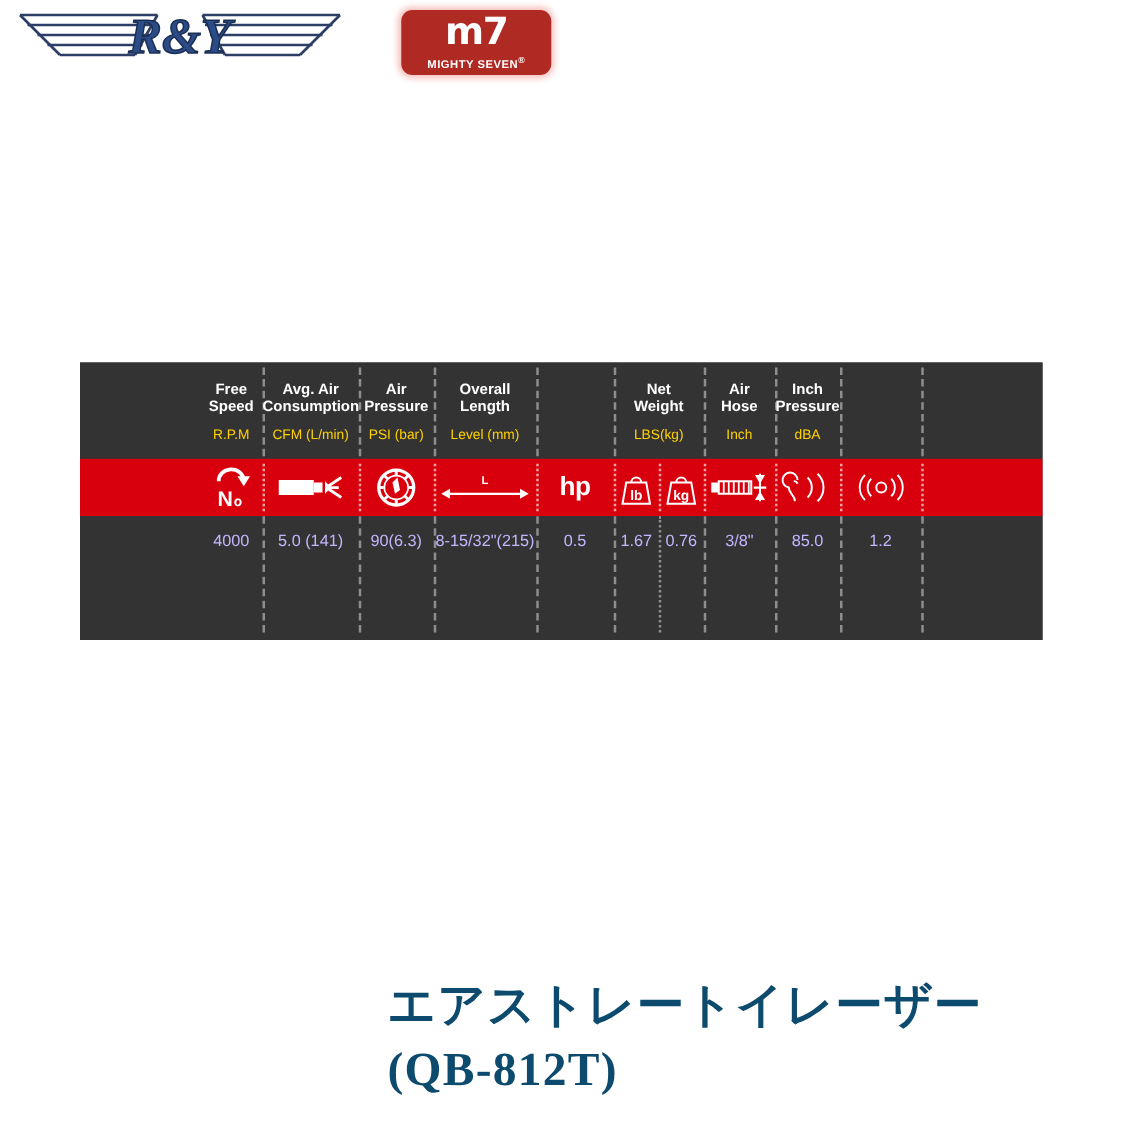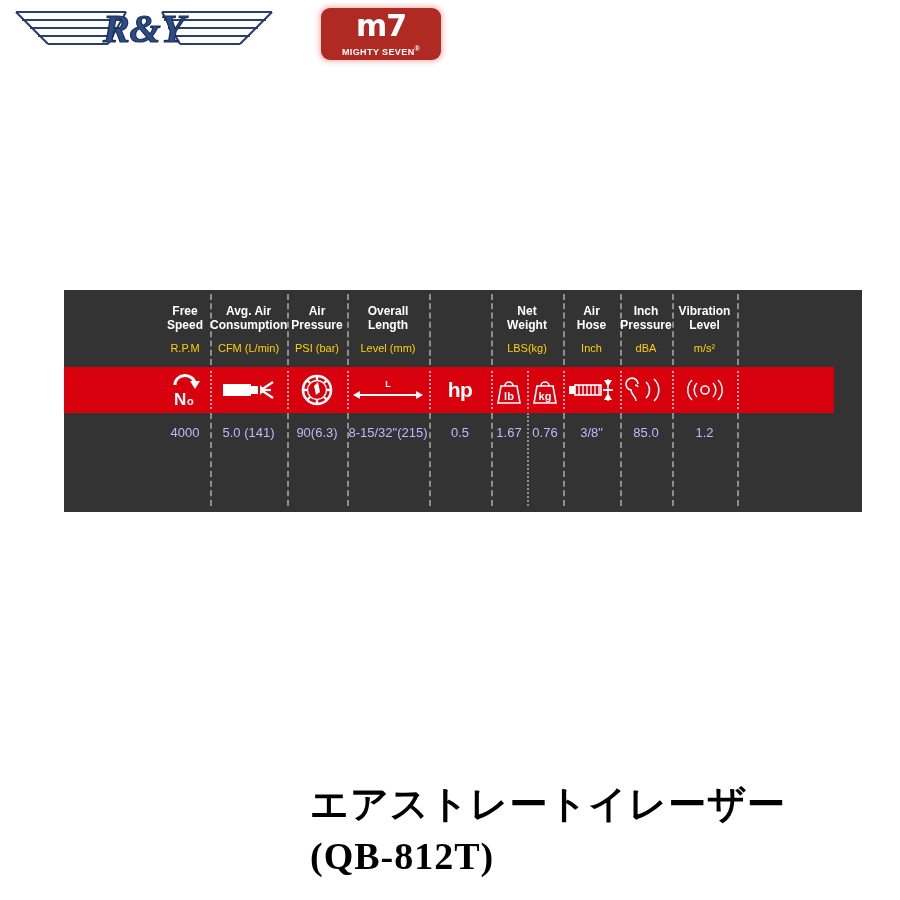--- a/index.html
+++ b/index.html
@@ -45,21 +45,20 @@
     line-height:14px;
     color:#ffffff;
     letter-spacing:.4px;
   }
   #m7-logo .m7-reg{font-size:7px;vertical-align:super;}
 
   
   #spec-table{
     position:absolute;left:64px;top:290px;width:770px;height:222px;
     background:#333333;
-    padding-left:28px;
   }
   .spec-row{position:absolute;left:0;width:770px;}
   #row-head{top:0;height:77px;background:#333333;}
   #row-icons{top:77px;height:46px;background:#d9000d;}
   #row-values{top:123px;height:99px;background:#333333;}
 
   .cell{position:absolute;top:0;height:100%;box-sizing:border-box;}
 
   
   .vsep{
@@ -95,21 +94,21 @@
   .value-cell{
     position:absolute;top:0;height:40px;
     display:flex;align-items:center;justify-content:center;
     color:#c4b5fd;font-size:13px;line-height:16px;
   }
   .hp-text{font-size:21px;font-weight:bold;letter-spacing:-.5px;}
 
   
   #caption{
     position:absolute;left:310px;top:778px;width:590px;
-    color:#000000;
+    color:#0c4a6e;
     font-family:"DejaVu Sans","Liberation Sans",sans-serif;
     font-weight:bold;
     font-size:38px;
     line-height:52px;
     letter-spacing:1px;
   }
   #caption .line2{display:block;font-family:"Liberation Serif",serif;}
 </style>
 </head>
 <body>
@@ -209,27 +208,20 @@
     </div>
 
     <div class="cell" style="left:556px;width:52px">
       <div class="head-name">
         <div>Inch</div>
           <div>Pressure</div>
       </div>
       <div class="head-unit">dBA</div>
     </div>
 
-    <div class="cell" style="left:608px;width:65px">
-      <div class="head-name">
-        <div>Vibration</div>
-          <div>Level</div>
-      </div>
-      <div class="head-unit">m/s²</div>
-    </div>
   </div>
 
   <div class="spec-row" id="row-icons">
     <div class="vsep" style="left:146px"></div>
     <div class="vsep" style="left:223px"></div>
     <div class="vsep" style="left:283px"></div>
     <div class="vsep" style="left:365px"></div>
     <div class="vsep" style="left:427px"></div>
     <div class="vsep" style="left:463px"></div>
     <div class="vsep" style="left:499px"></div>

